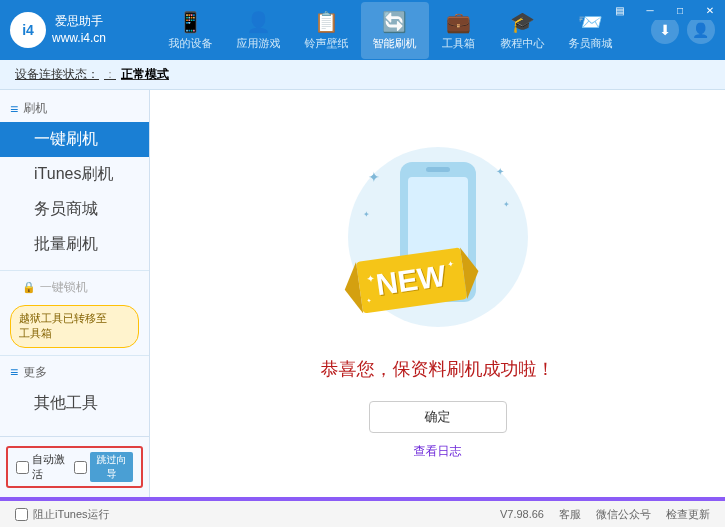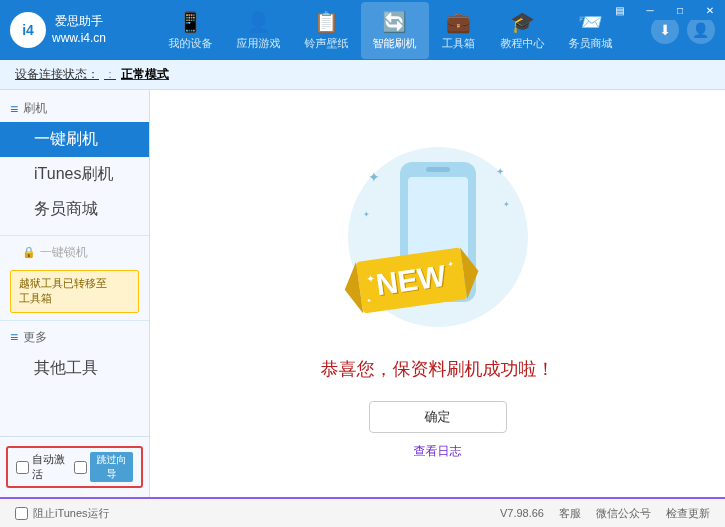--- a/index.html
+++ b/index.html
@@ -33,39 +33,39 @@
     
     .sidebar { width: 150px; background: #f5f9ff; border-right: 1px solid #d0e0f0; display: flex; flex-direction: column; overflow-y: auto; }
     .sidebar-section { padding: 5px 0; }
     .sidebar-section-header { display: flex; align-items: center; padding: 5px 10px; color: #666; font-size: 12px; }
     .sidebar-section-icon { margin-right: 5px; font-size: 14px; color: #1a7fd4; }
     .sidebar-item { padding: 7px 10px 7px 34px; cursor: pointer; color: #444; font-size: 16px; }
     .sidebar-item.active { background: #1a7fd4; color: #fff; }
     .sidebar-divider { height: 1px; background: #d8e8f5; margin: 3px 0; }
     .sidebar-disabled { padding: 5px 10px 5px 22px; color: #aaa; font-size: 12px; display: flex; align-items: center; }
     .sidebar-disabled .lock-icon { margin-right: 4px; font-size: 11px; }
-    .sidebar-notice { margin: 4px 10px; background: #fff3cd; border: 1px solid #ffc107; border-radius: 2px; padding: 5px 8px; font-size: 11px; color: #856404; line-height: 1.4; }
+    .sidebar-notice { margin: 4px 10px; background: #fff3cd; border: 1px solid #ffc107; border-radius: 15px; padding: 5px 8px; font-size: 11px; color: #856404; line-height: 1.4; }
     .sidebar-more-header { display: flex; align-items: center; padding: 5px 10px; color: #666; font-size: 12px; }
 
     
     .device-section { margin-top: auto; border-top: 1px solid #d0e0f0; padding: 5px 0; }
     .device-checkbox-row { display: flex; align-items: center; padding: 4px 8px; gap: 4px; border: 2px solid #e04040; margin: 4px 6px; border-radius: 3px; }
     .device-checkbox-item { display: flex; align-items: center; gap: 3px; font-size: 11px; color: #333; cursor: pointer; }
     .device-checkbox-item input { margin: 0; }
     .device-checkbox-item .btn-label { background: #4a9fd4; color: #fff; padding: 1px 5px; border-radius: 2px; font-size: 10px; cursor: pointer; border: none; }
 
     
     .content { flex: 1; background: #fff; display: flex; flex-direction: column; align-items: center; justify-content: center; position: relative; }
 
     .success-message { font-size: 18px; color: #b91c1c; margin-bottom: 20px; text-align: center; }
     .confirm-btn { background: #fff; border: 1px solid #ccc; border-radius: 4px; padding: 6px 55px; font-size: 13px; color: #333; cursor: pointer; margin-bottom: 10px; }
     .log-link { color: #6d28d9; font-size: 12px; cursor: pointer; text-decoration: none; }
 
     
-    .footer { height: 30px; background: #f5f5f5; border-top: 2px solid #8b5cf6; display: flex; align-items: center; justify-content: space-between; padding: 0 15px; font-size: 11px; color: #666; }
+    .footer { height: 30px; background: #f5f5f5; border-top: 4px solid #8b5cf6; display: flex; align-items: center; justify-content: space-between; padding: 0 15px; font-size: 11px; color: #666; }
     .footer-left { display: flex; align-items: center; gap: 5px; }
     .footer-left input { margin: 0; }
     .footer-right { display: flex; gap: 15px; align-items: center; }
     .footer-link { color: #666; cursor: pointer; }
 
     
     .illus-container { width: 220px; height: 230px; position: relative; }
   </style>
 </head>
 <body>
@@ -131,20 +131,21 @@
 
   <div class="sidebar">
     <div class="sidebar-section">
       <div class="sidebar-section-header">
         <span class="sidebar-section-icon">≡</span>
         <span>刷机</span>
       </div>
       <div class="sidebar-item active">一键刷机</div>
       <div class="sidebar-item">iTunes刷机</div>
       <div class="sidebar-item">务员商城</div>
+      <div class="sidebar-item">批量刷机</div>
     </div>
     <div class="sidebar-divider"></div>
     <div class="sidebar-disabled">
       <span class="lock-icon">🔒</span>
       <span>一键锁机</span>
     </div>
     <div class="sidebar-notice" style="white-space: pre-line;">越狱工具已转移至
 工具箱</div>
     <div class="sidebar-divider"></div>
     <div class="sidebar-more-header">

